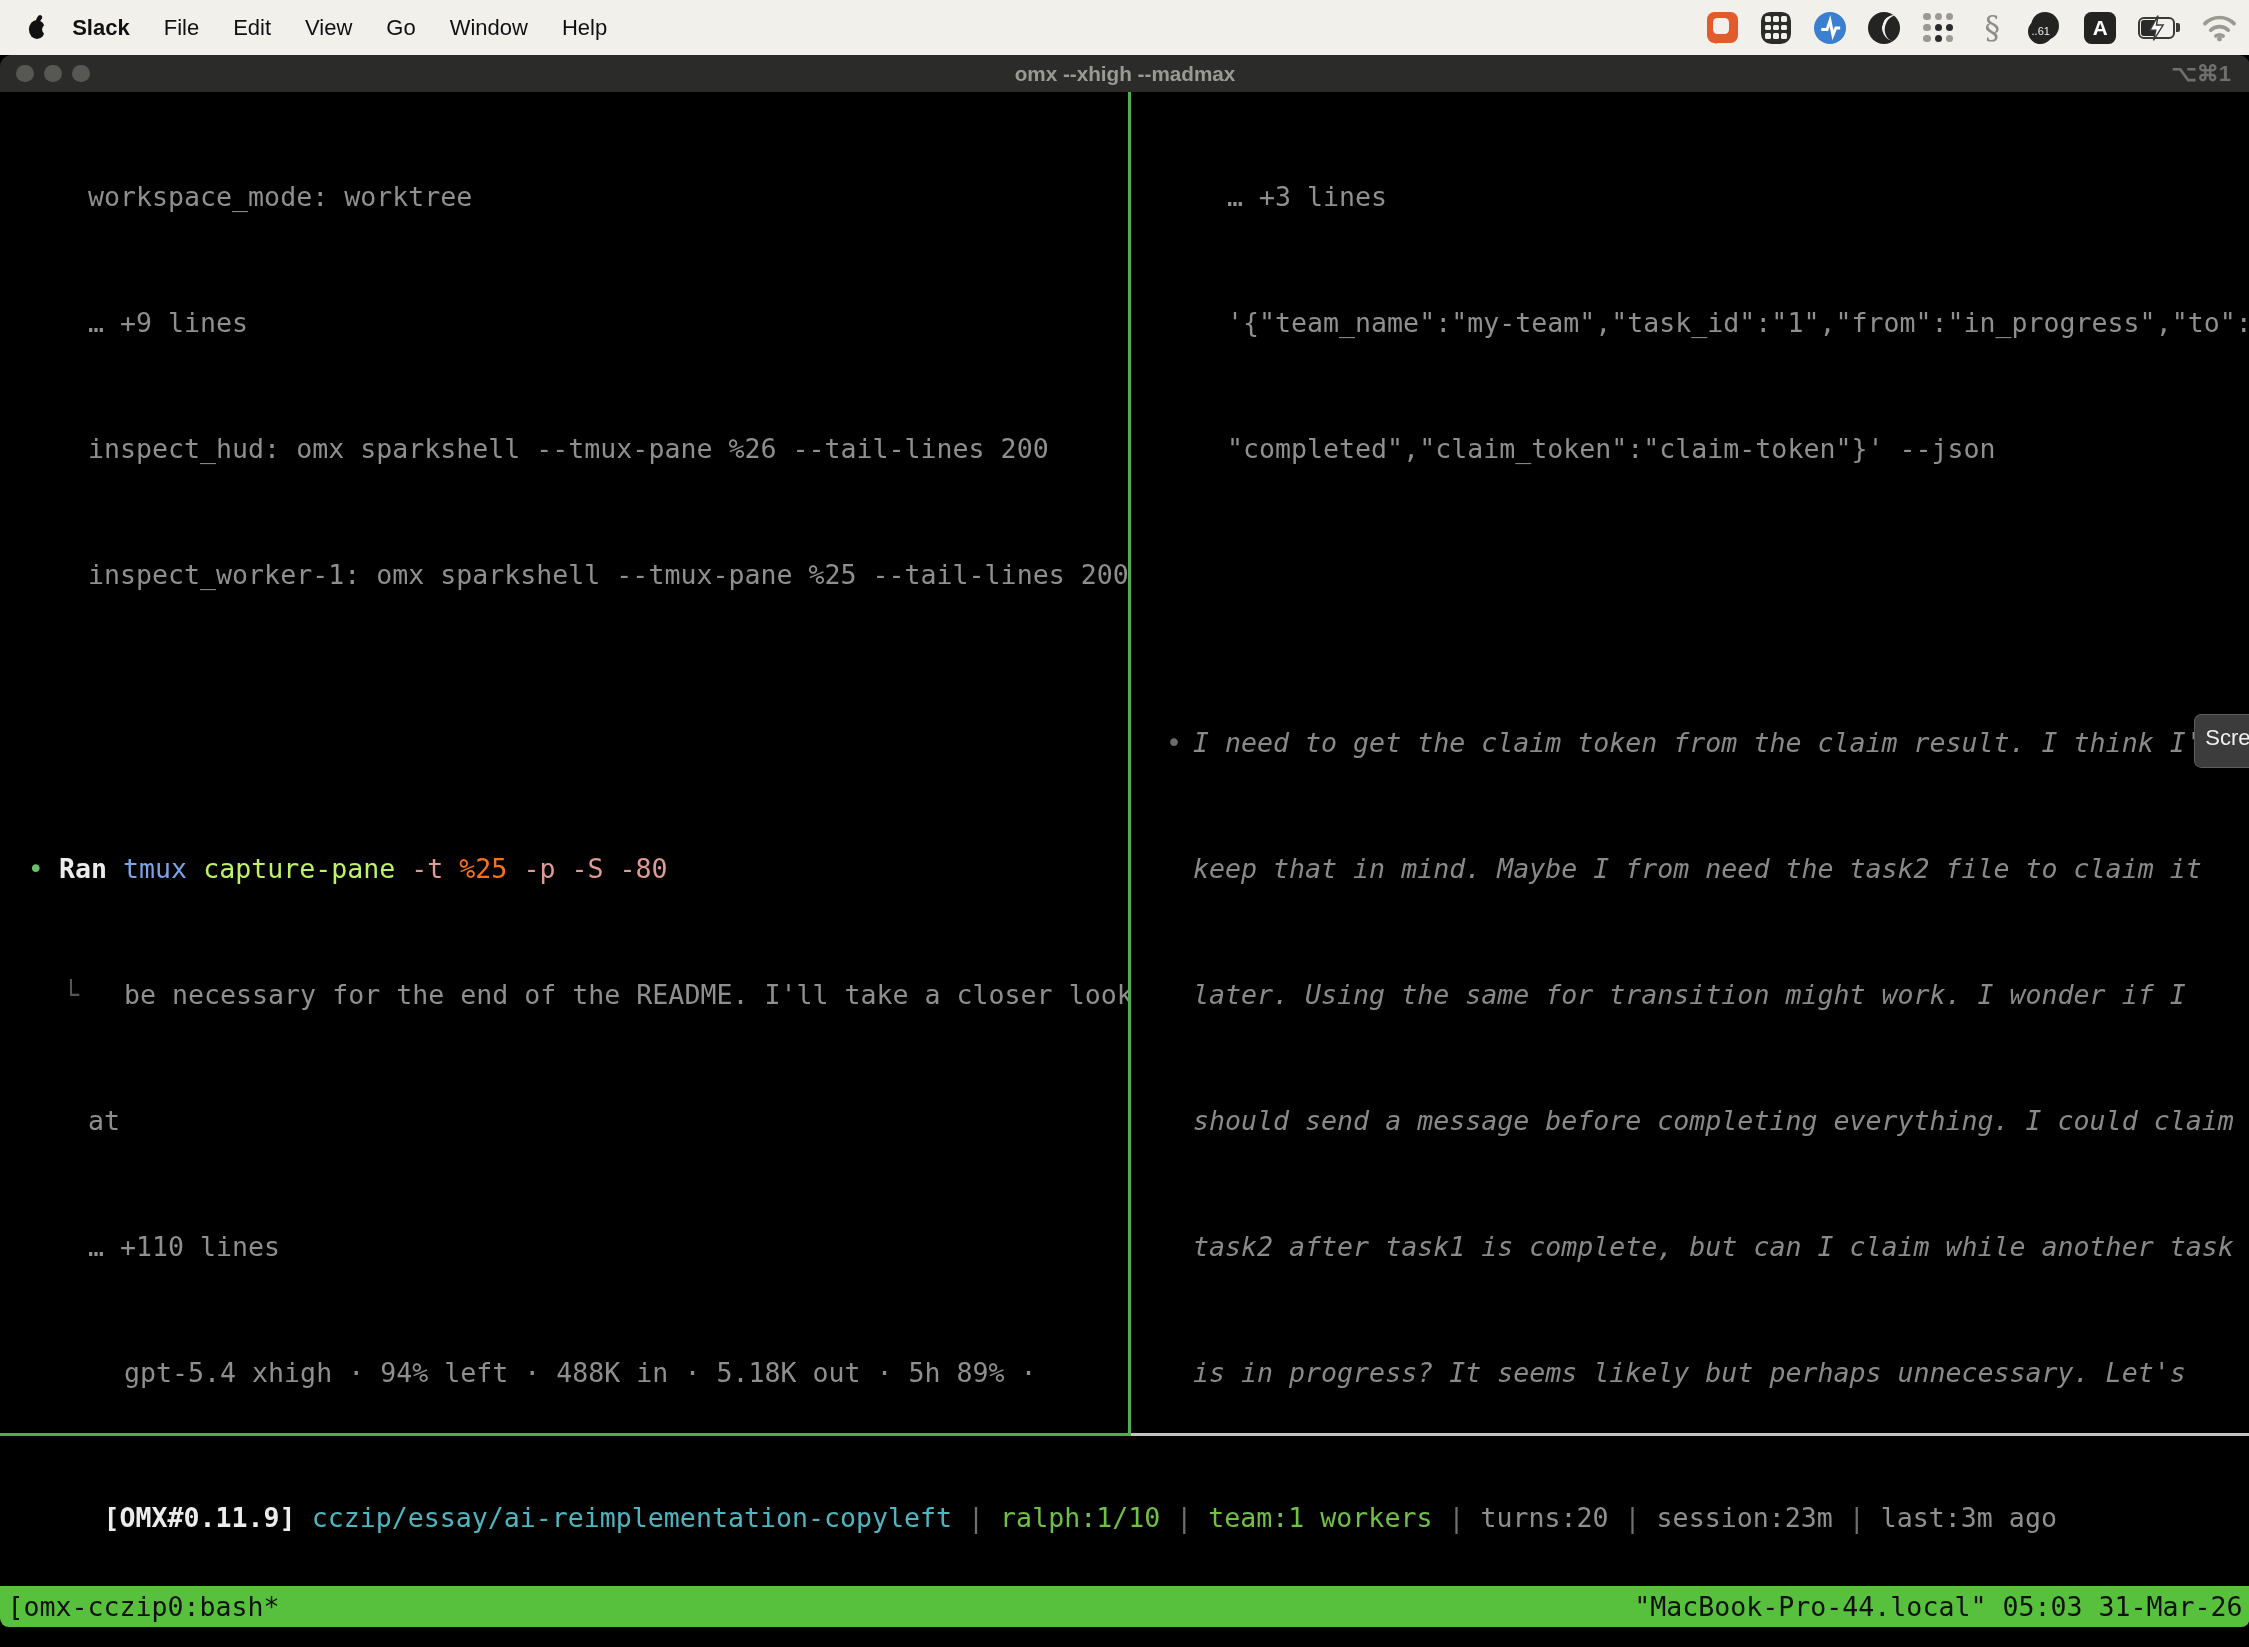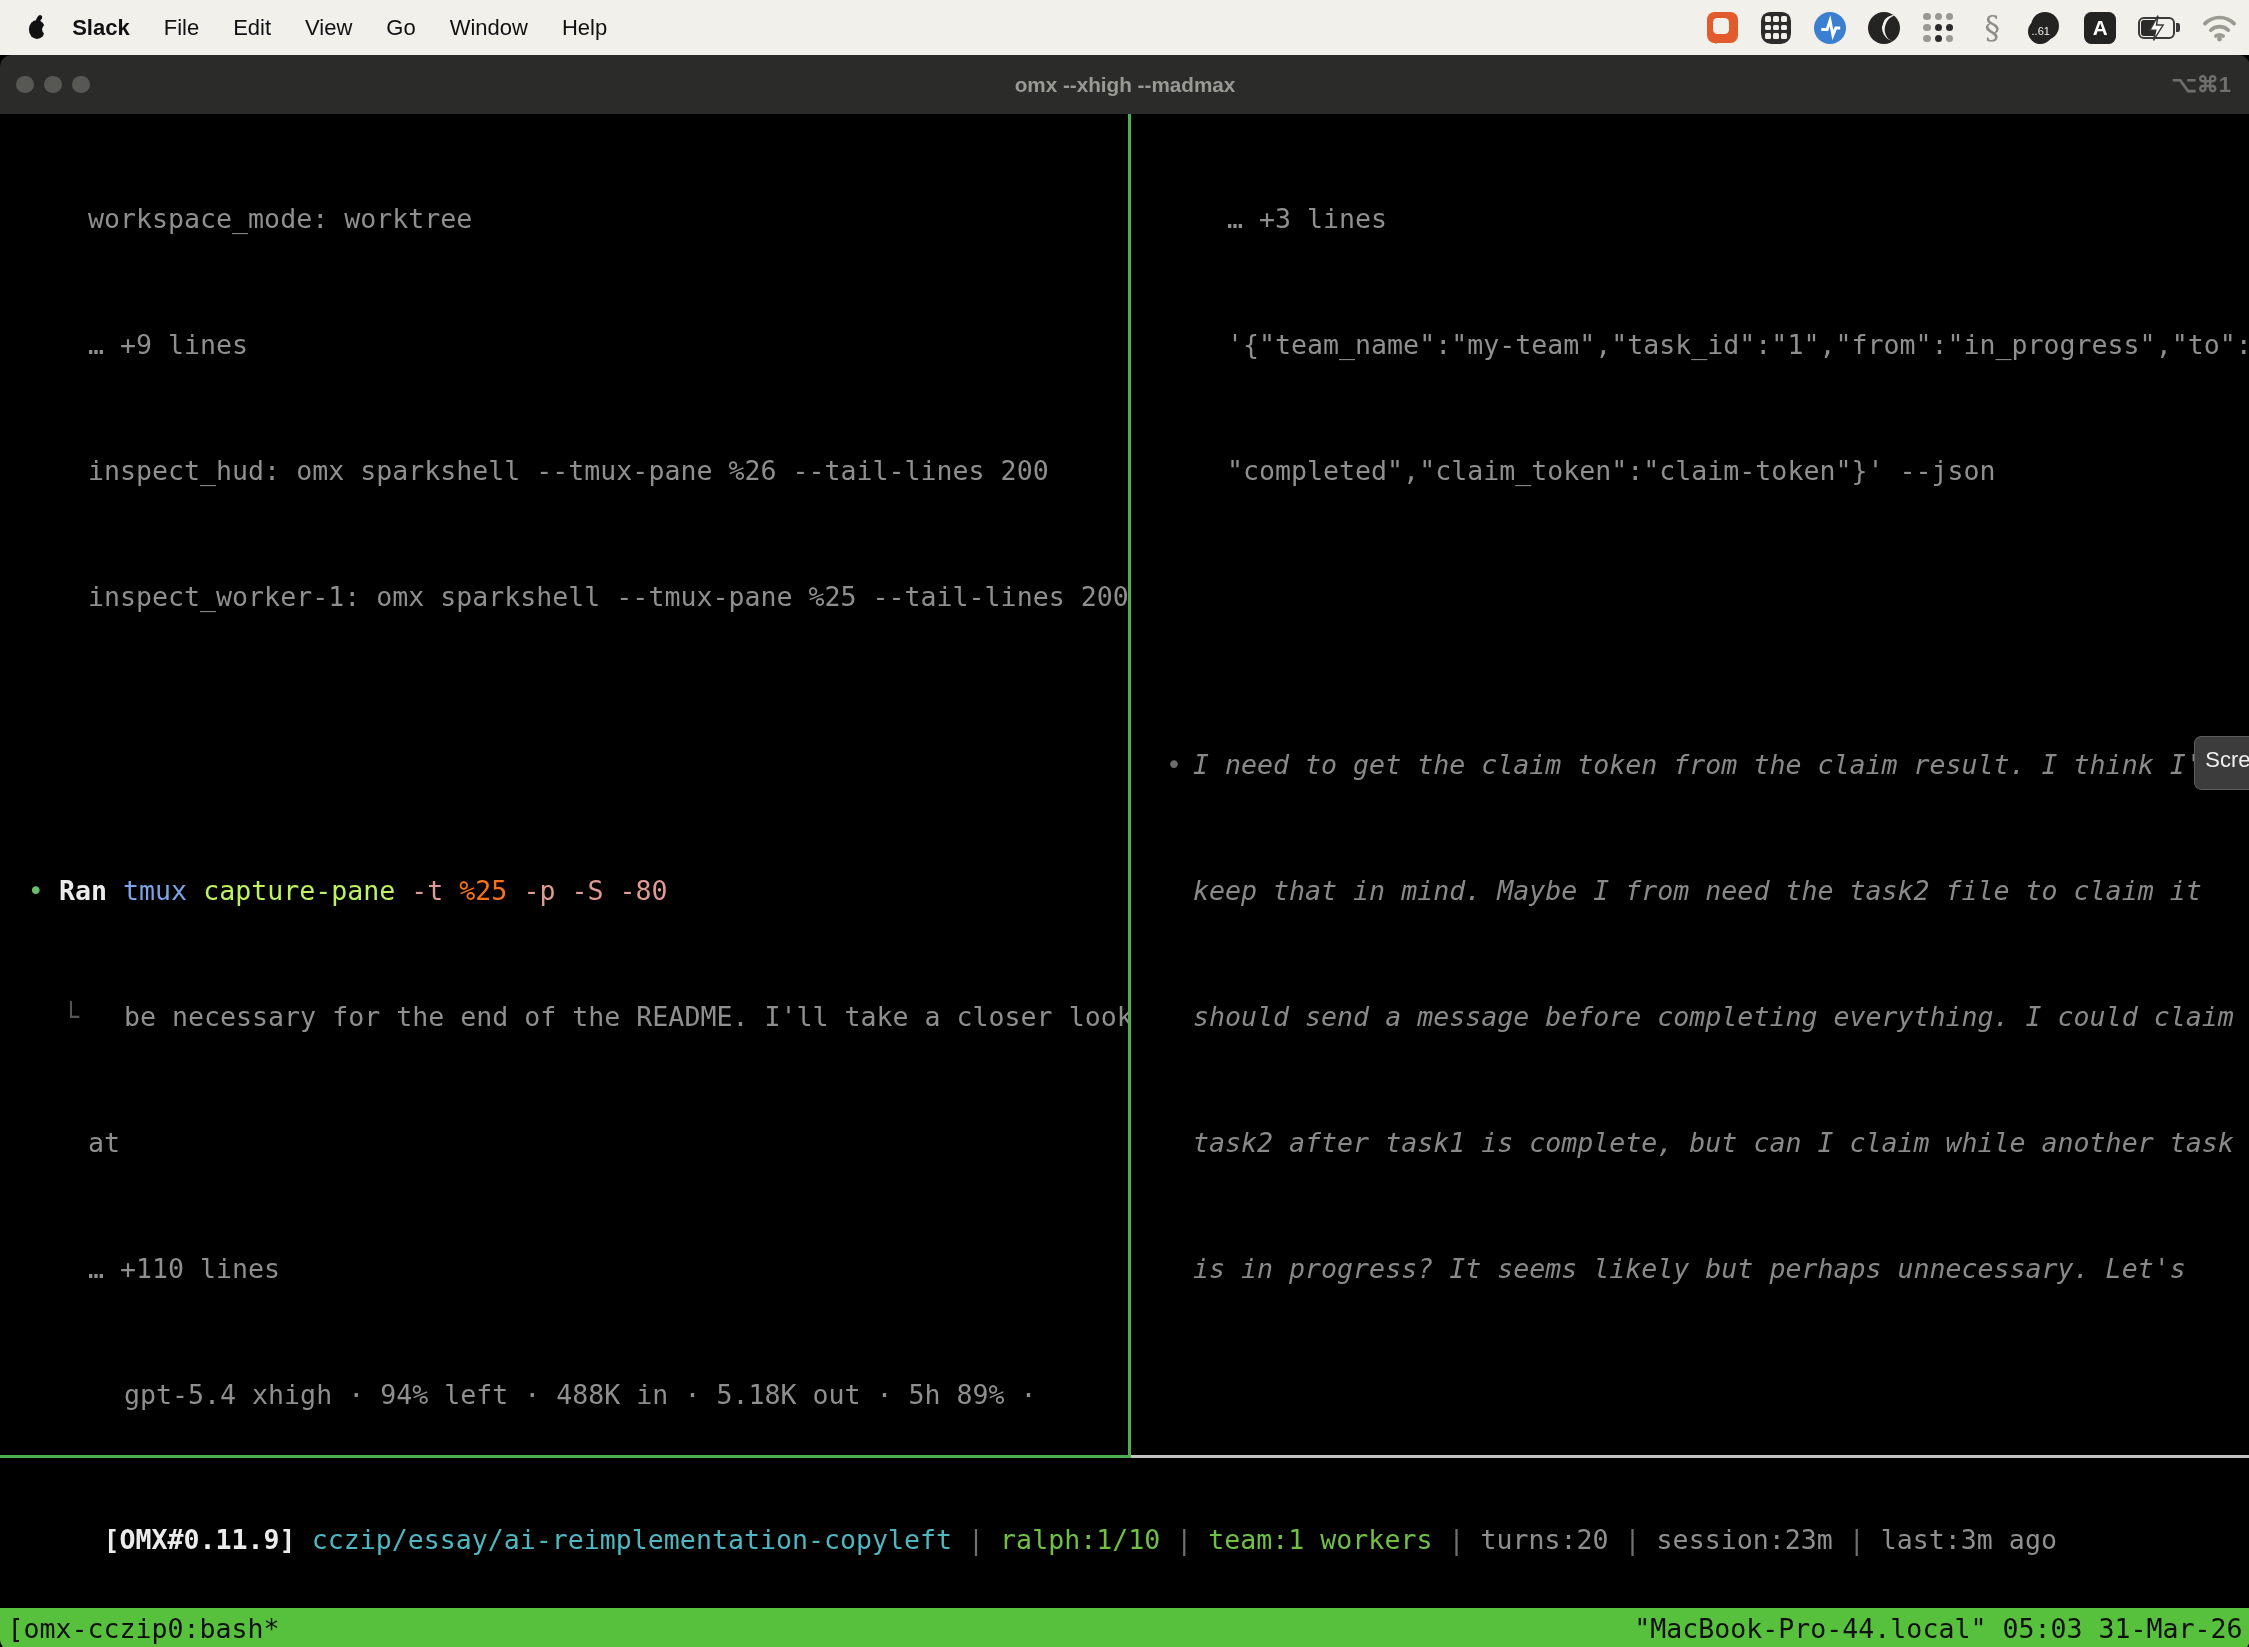--- a/index.html
+++ b/index.html
@@ -41,21 +41,21 @@
             font-family:"Liberation Sans", sans-serif; font-weight:bold; font-size:20.7px;
             display:flex; align-items:center; justify-content:center; }
   .icon-batt { position:relative; width:43px; height:22px; }
   .icon-batt .shell { position:absolute; left:0; top:0; width:37px; height:22px; border:2.2px solid #3a3a38; border-radius:5.9px; }
   .icon-batt .fill { position:absolute; left:3px; top:3px; width:16px; height:16px; background:#2a2a28; border-radius:3px; }
   .icon-batt .nub { position:absolute; right:1.5px; top:6.6px; width:3.7px; height:8.9px; background:#3a3a38; border-radius:0 2.2px 2.2px 0; }
   .icon-batt svg { position:absolute; left:8.9px; top:-3px; }
 
   
   .window { position:absolute; left:0; top:55px; width:2250px; border-radius:11.8px 11.8px 8.9px 8.9px; overflow:hidden; }
-  .titlebar { height:59px; background:#2b2b29; display:flex; align-items:center; position:relative;
+  .titlebar { height:37px; background:#2b2b29; display:flex; align-items:center; position:relative;
               font-family:"Liberation Sans", sans-serif; }
   .traffic { display:flex; gap:10.3px; padding-left:16px; }
   .tl { width:17.7px; height:17.7px; border-radius:50%; background:#575753; }
   .wtitle { position:absolute; left:0; right:0; text-align:center; color:#9a9a95; font-size:20.7px; font-weight:bold; }
   .wshort { position:absolute; right:19px; color:#6f6f6c; font-size:22px; font-weight:bold; }
 
   
   .terminal { background:#000; font-size:26.6px; line-height:42px; color:#8f8f8f; }
   .panes { display:flex; height:1341px; }
   .pane { overflow:hidden; white-space:pre; }
@@ -232,20 +232,21 @@
       <div class="vdivider"></div>
 
       <div class="pane right R">
         <div class="row t2 gray">… +3 lines</div>
         <div class="row t2 gray">'{"team_name":"my-team","task_id":"1","from":"in_progress","to":</div>
         <div class="row t2 gray">"completed","claim_token":"claim-token"}' --json</div>
         <div class="sp"></div>
 
         <div class="row t1 ital"><span class="bullet dim">•</span><span>I need to get the claim token from the claim result. I think I'll</span></div>
         <div class="row t1 ital">keep that in mind. Maybe I from need the task2 file to claim it</div>
+        <div class="row t1 ital">later. Using the same for transition might work. I wonder if I</div>
         <div class="row t1 ital">should send a message before completing everything. I could claim</div>
         <div class="row t1 ital">task2 after task1 is complete, but can I claim while another task</div>
         <div class="row t1 ital">is in progress? It seems likely but perhaps unnecessary. Let's</div>
         
         
         
 
         
         
         

